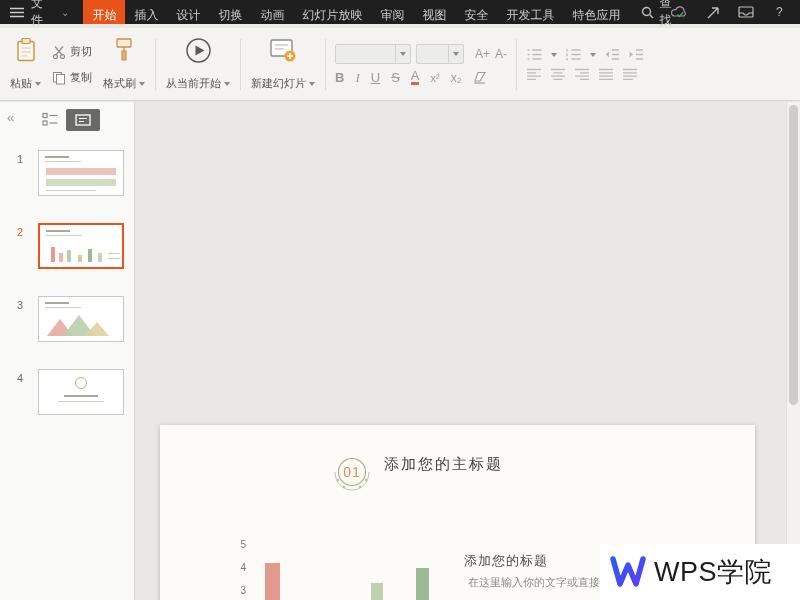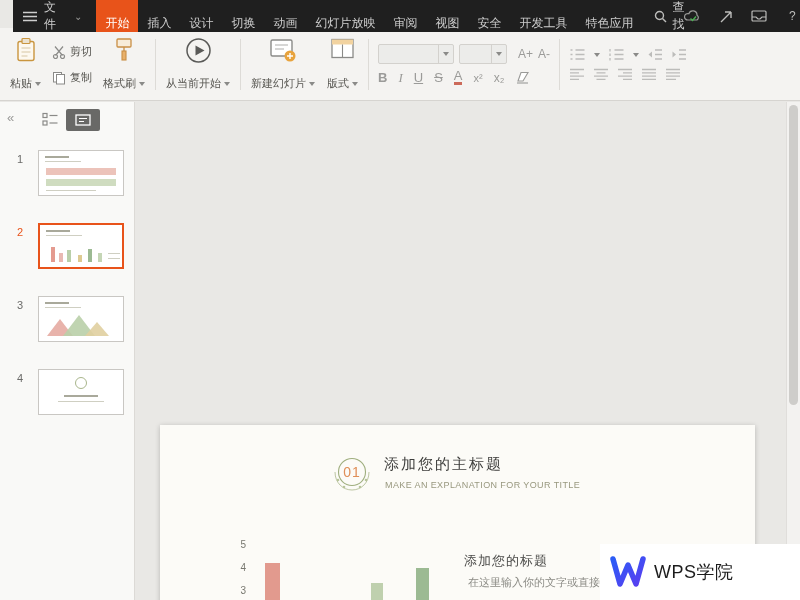--- a/index.html
+++ b/index.html
@@ -1,20 +1,20 @@
 <!DOCTYPE html>
 <html><head>
 <meta charset="utf-8">
 <style>
   * { margin:0; padding:0; box-sizing:border-box; }
   html,body { width:800px; height:600px; overflow:hidden; }
   body { font-family:"Liberation Sans","DejaVu Sans",sans-serif; background:#e9e8e5; position:relative; }
 
   
-  .titlebar { position:absolute; top:0; left:13px; right:0; height:32px; background:#1f1f1f;
+  .titlebar { position:absolute; top:0; left:0; right:0; height:24px; background:#1f1f1f;
               display:flex; align-items:center; color:#cdcdcd; font-size:12px; z-index:30; }
   .menu-btn { display:flex; align-items:center; gap:7px; padding:0 10px; height:100%; cursor:default; }
   .qa-caret { padding:0 8px; margin-right:6px; color:#9a9a98; font-size:10px; }
   .tabs { display:flex; height:100%; }
   .tab { display:flex; align-items:flex-end; padding:0 9px; height:100%; white-space:nowrap; }
   .tab.active { background:#e8531a; color:#fff; }
   .search-btn { display:flex; align-items:center; gap:5px; margin-left:12px; }
   .tb-right { margin-left:auto; display:flex; align-items:center; gap:15px; padding-right:12px; }
   .tb-icon { display:flex; align-items:center; justify-content:center; width:18px; height:18px; color:#bdbdbb; font-size:12px; }
 
@@ -79,21 +79,21 @@
   .body-text { position:absolute; left:308px; top:150px; font-size:11px; color:#8b8b85; }
 
   
   .scrollbar { position:absolute; top:102px; right:0; width:14px; bottom:0; background:#f3f2f0;
                border-left:1px solid #e0dedb; z-index:15; }
   .scroll-thumb { position:absolute; top:3px; left:2px; width:9px; height:300px; background:#cecdca; border-radius:5px; }
 
   
   .watermark { position:absolute; right:0; bottom:0; width:200px; height:56px; background:#fff; z-index:40;
                display:flex; align-items:center; padding-left:10px; gap:8px; }
-  .watermark .brand { font-size:18px; color:#1c1c1c; letter-spacing:.5px; }
+  .watermark .brand { font-size:27px; color:#1c1c1c; letter-spacing:.5px; }
 </style>
 </head>
 <body>
 
 <div class="titlebar">
   <div class="menu-btn">
     <span class="ic">
       <svg width="14" height="11">
           <path d="M0 1.5h14M0 5.5h14M0 9.5h14" stroke="#cdcdcd" stroke-width="1.5"></path>
         </svg>
@@ -245,33 +245,20 @@
           <circle cx="21" cy="19" r="5.5" fill="#e8a33d"></circle>
           <path d="M21 16v6M18 19h6" stroke="#fff" stroke-width="1.4"></path>
         </svg>
     </span>
     <span class="lbl">
         <span>新建幻灯片</span>
         <span class="caret"></span>
       </span>
   </div>
 
-  <div class="big-btn">
-    <span class="ic">
-      <svg width="26" height="25">
-          <rect x="2" y="2.5" width="21" height="18" fill="#fff" stroke="#8a8a88" stroke-width="1.3"></rect>
-          <rect x="2" y="2.5" width="21" height="5" fill="#f2d3a0"></rect>
-          <path d="M12.5 7.5v13" stroke="#8a8a88" stroke-width="1.1"></path>
-        </svg>
-    </span>
-    <span class="lbl">
-        <span>版式</span>
-        <span class="caret"></span>
-      </span>
-  </div>
 
 
   <div class="vsep"></div>
 
   <div class="font-block">
     <div class="font-row">
       <div class="combo" style="width:76px">
         <span class="val"></span>
         <span class="dd">
             <span class="caret"></span>
@@ -427,21 +414,20 @@
           <circle cx="24" cy="23" r="13.5" fill="none" stroke="#9fae7e" stroke-width="1.1"></circle>
           <path d="M7 23c0 11 8 18 17 18s17-7 17-18" fill="none" stroke="#9fae7e" stroke-width="1" opacity=".7"></path>
           <circle cx="10" cy="31" r="1.3" fill="#b8c49a"></circle>
           <circle cx="38" cy="31" r="1.3" fill="#b8c49a"></circle>
           <circle cx="16" cy="38" r="1.3" fill="#b8c49a"></circle>
           <circle cx="32" cy="38" r="1.3" fill="#b8c49a"></circle>
         </svg>
       <span class="badge">01</span>
     </div>
     <div class="slide-title">添加您的主标题</div>
-    <div class="slide-sub">MAKE AN EXPLANATION FOR YOUR TITLE</div>
 
     <div>
       <span class="axis" style="top:114px">5</span>
       <span class="axis" style="top:137px">4</span>
       <span class="axis" style="top:160px">3</span>
       <div class="bar bar-0" style="top: 138px; background: rgb(226, 154, 142);"></div>
       <div class="bar bar-1" style="top: 158px; background: rgb(191, 208, 174);"></div>
       <div class="bar bar-2" style="top: 143px; background: rgb(156, 186, 147);"></div>
     </div>
 

